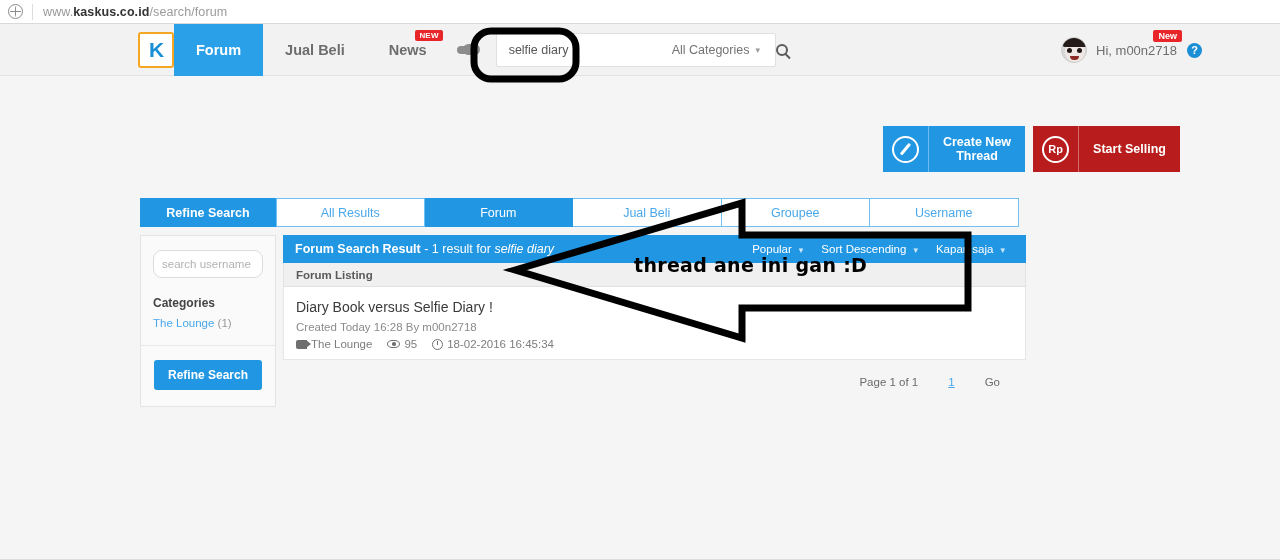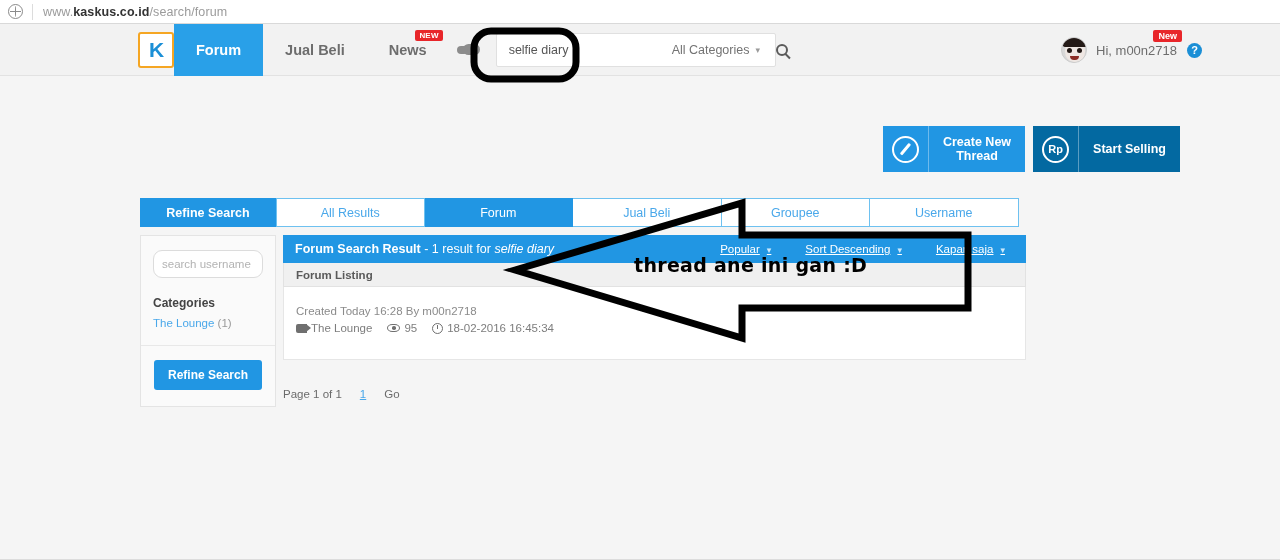--- a/index.html
+++ b/index.html
@@ -118,21 +118,21 @@
     font-size:11px; font-weight:700; display:flex; align-items:center; justify-content:center;
     margin-left:10px; flex:none;
   }
 
   
   .cta-row { position:absolute; right:100px; top:102px; display:flex; gap:8px; }
   .cta {
     height:46px; display:flex; align-items:center; color:#fff; cursor:pointer;
   }
   .cta-blue { background:#2196e3; }
-  .cta-green { background:#0369a1;justify-content:center; }
+  .cta-green { background:#b91c1c;justify-content:center; }
   .cta-ic {
     width:46px; height:46px; display:flex; align-items:center; justify-content:center;
     border-right:1px solid rgba(255,255,255,.35); flex:none;
   }
   .circle-ic {
     width:27px; height:27px; border-radius:50%; border:2px solid #ffffff;
     display:flex; align-items:center; justify-content:center;
     font-size:11px; font-weight:700; color:#fff; position:relative;
   }
   .pencil {
@@ -184,21 +184,21 @@
 
   
   .results { flex:1; margin-left:7px; }
   .res-head {
     height:28px; background:#2196e3; color:#fff; display:flex; align-items:center;
     padding:0 12px; justify-content:space-between;
   }
   .res-head-l { font-size:12.5px; }
   .res-head-l b { font-weight:700; }
   .res-head-l i { font-style:italic; }
-  .res-head-r { display:flex; align-items:flex-end; gap:16px;text-decoration:underline; }
+  .res-head-r { display:flex; align-items:flex-end; gap:0px; }
   .sorter { font-size:11.5px; color:#ffffff; padding:0 9px; cursor:pointer; }
   .sorter .c { color:#cbe8fb; margin-left:7px; font-size:9px; }
 
   .listing-head {
     height:24px; background:#f0f0f0; border:1px solid #e2e2e2; border-top:none;
     display:flex; align-items:center; padding:0 12px;
     font-size:11.5px; font-weight:700; color:#5a5a5a;
   }
   .res-item {
     background:#fff; border:1px solid #e6e6e6; border-top:none;
@@ -218,22 +218,22 @@
   .ic-eye {
     width:13px; height:8px; border:1.6px solid #6f6f6f; border-radius:50%/60%; position:relative;
   }
   .ic-eye::after{ content:""; position:absolute; left:3.7px; top:1.3px; width:3.5px; height:3.5px; background:#6f6f6f; border-radius:50%; }
   .ic-clock {
     width:11px; height:11px; border:1.5px solid #6f6f6f; border-radius:50%; position:relative;
   }
   .ic-clock::after{ content:""; position:absolute; left:3.4px; top:1.6px; width:1.3px; height:4px; background:#6f6f6f; }
 
   .pager {
-    display:flex; align-items:center; gap:18px;
-    margin-top:28px; font-size:11.5px; color:#6b6b6b; padding-right:26px;
+    display:flex; align-items:center; justify-content:flex-end; gap:30px;
+    margin-top:16px; font-size:11.5px; color:#6b6b6b; padding-right:26px;
   }
   .pg-num { color:#4aa8ea; text-decoration:underline; cursor:pointer; }
   .pg-go { color:#6b6b6b; cursor:pointer; }
 
   .footline { position:absolute; left:0; bottom:0; width:1280px; border-top:1px solid #dcdcdc; }
 
   
   .annot { position:absolute; left:0; top:0; width:1280px; height:560px; pointer-events:none; }
   .annot-text {
     position:absolute; left:634px; top:254px;
@@ -357,20 +357,21 @@
             </span>
             <span class="sorter">
               <span>Kapan saja</span><span class="c">▾</span>
             </span>
           </div>
         </div>
 
         <div class="listing-head">Forum Listing</div>
 
         <div class="res-item">
+          <div class="res-title">Diary Book versus Selfie Diary !</div>
           <div class="res-sub">Created Today 16:28 By m00n2718</div>
           <div class="res-meta">
             <span class="meta-grp">
               <span class="ic-tag"></span>
               <span>The Lounge</span>
             </span>
             <span class="meta-grp">
               <span class="ic-eye"></span>
               <span>95</span>
             </span>

